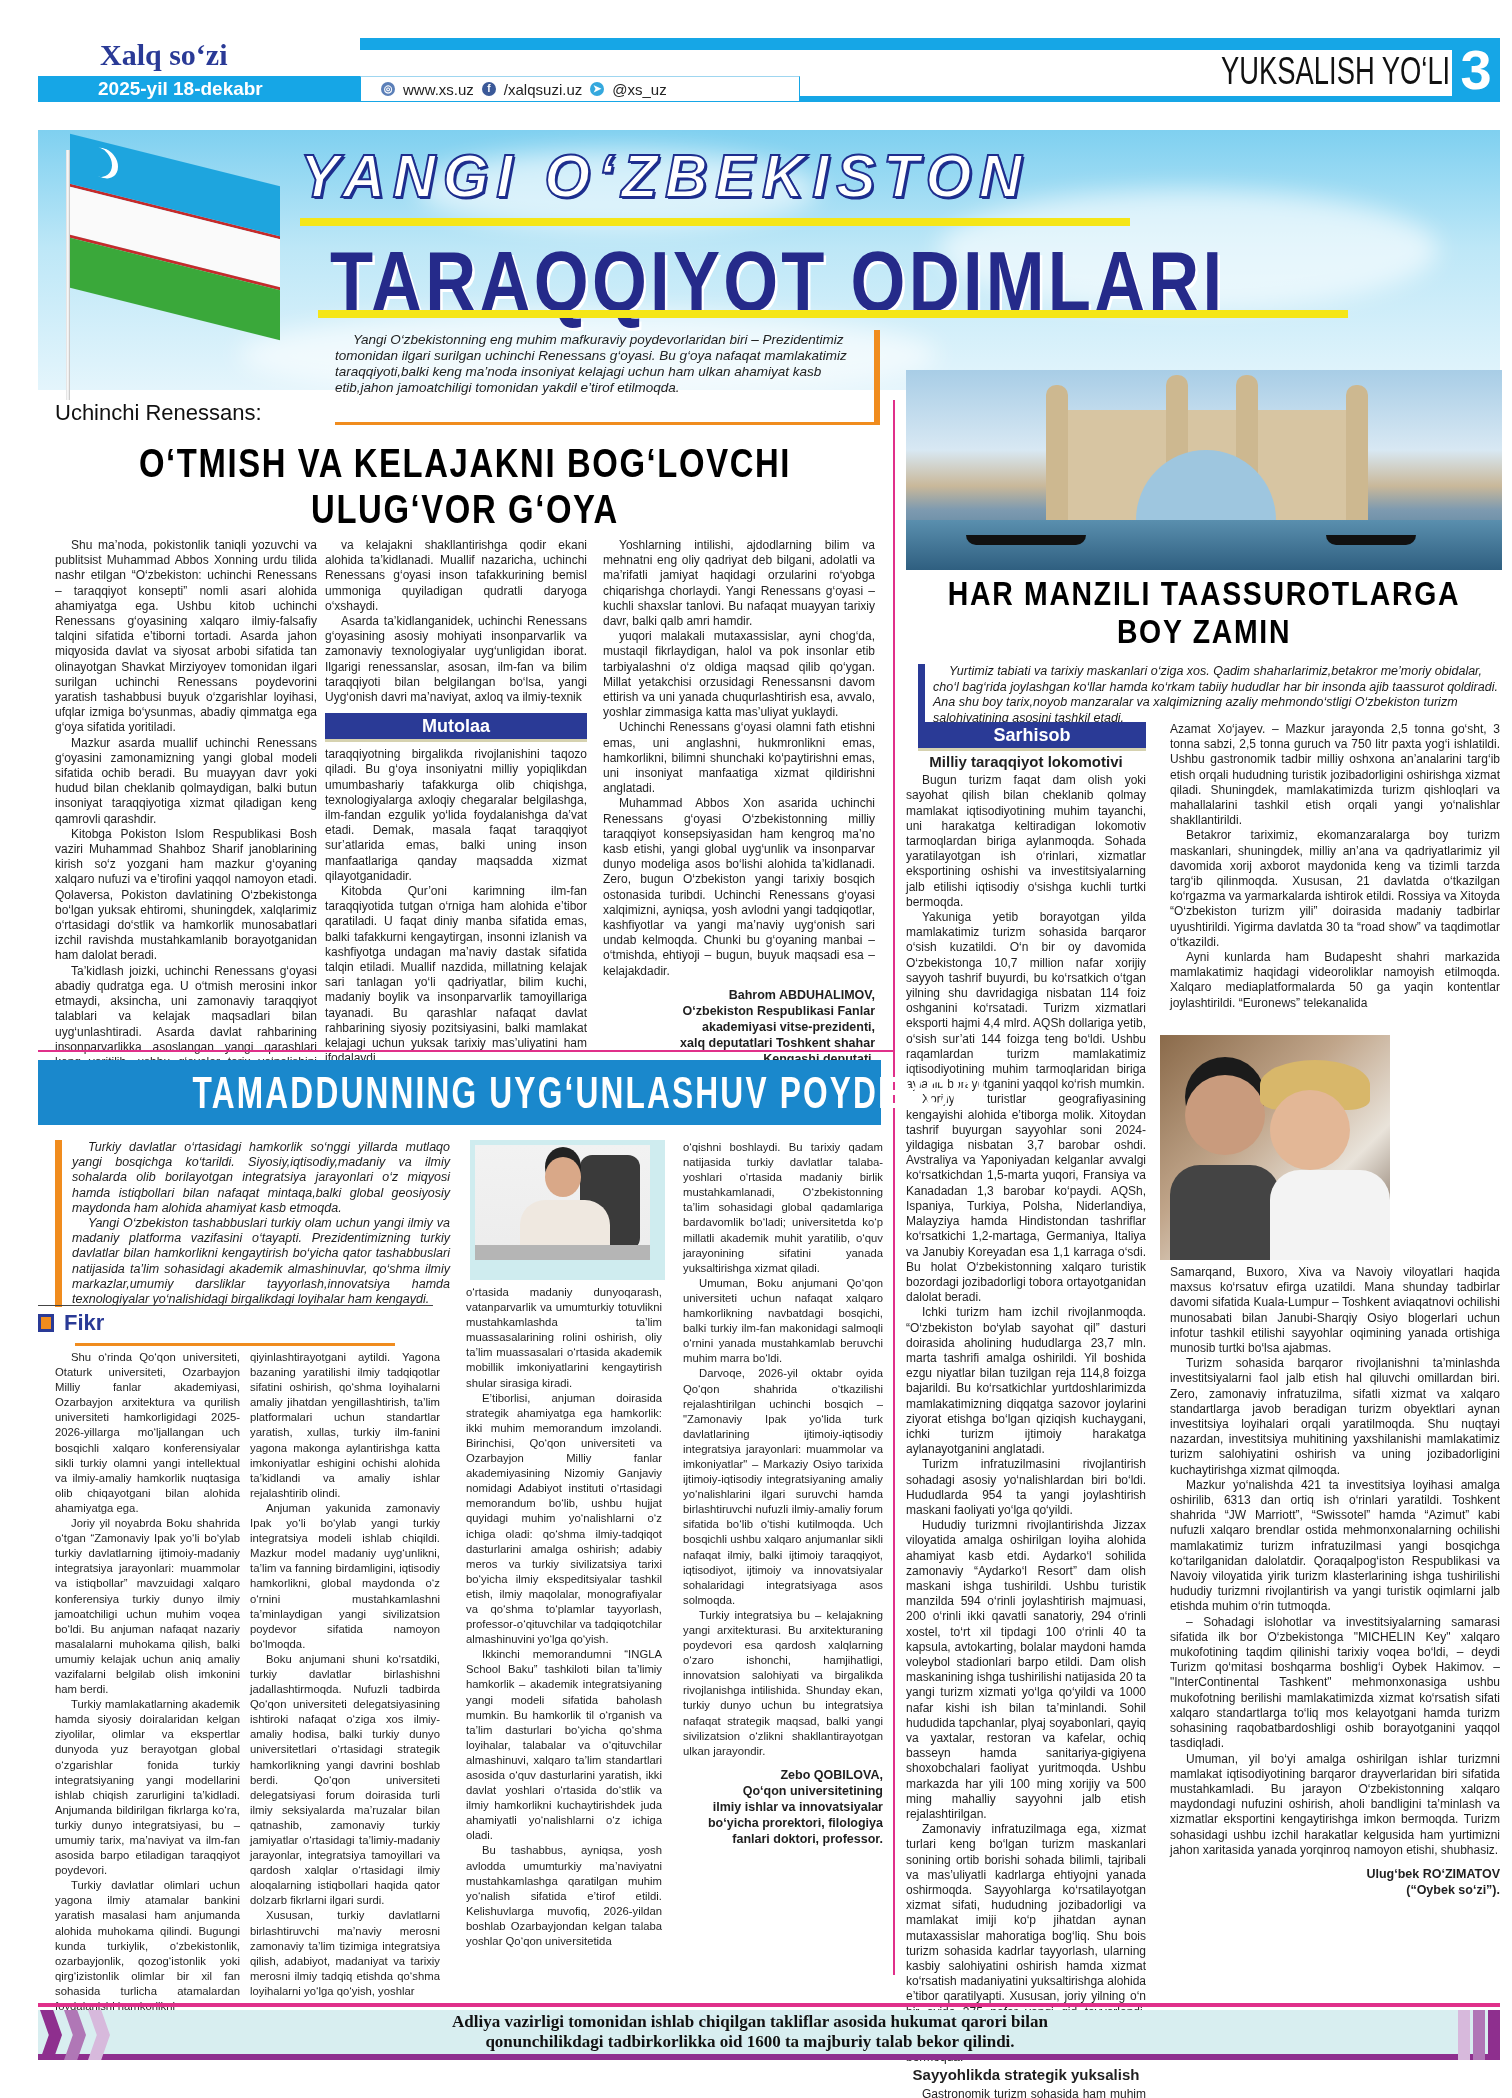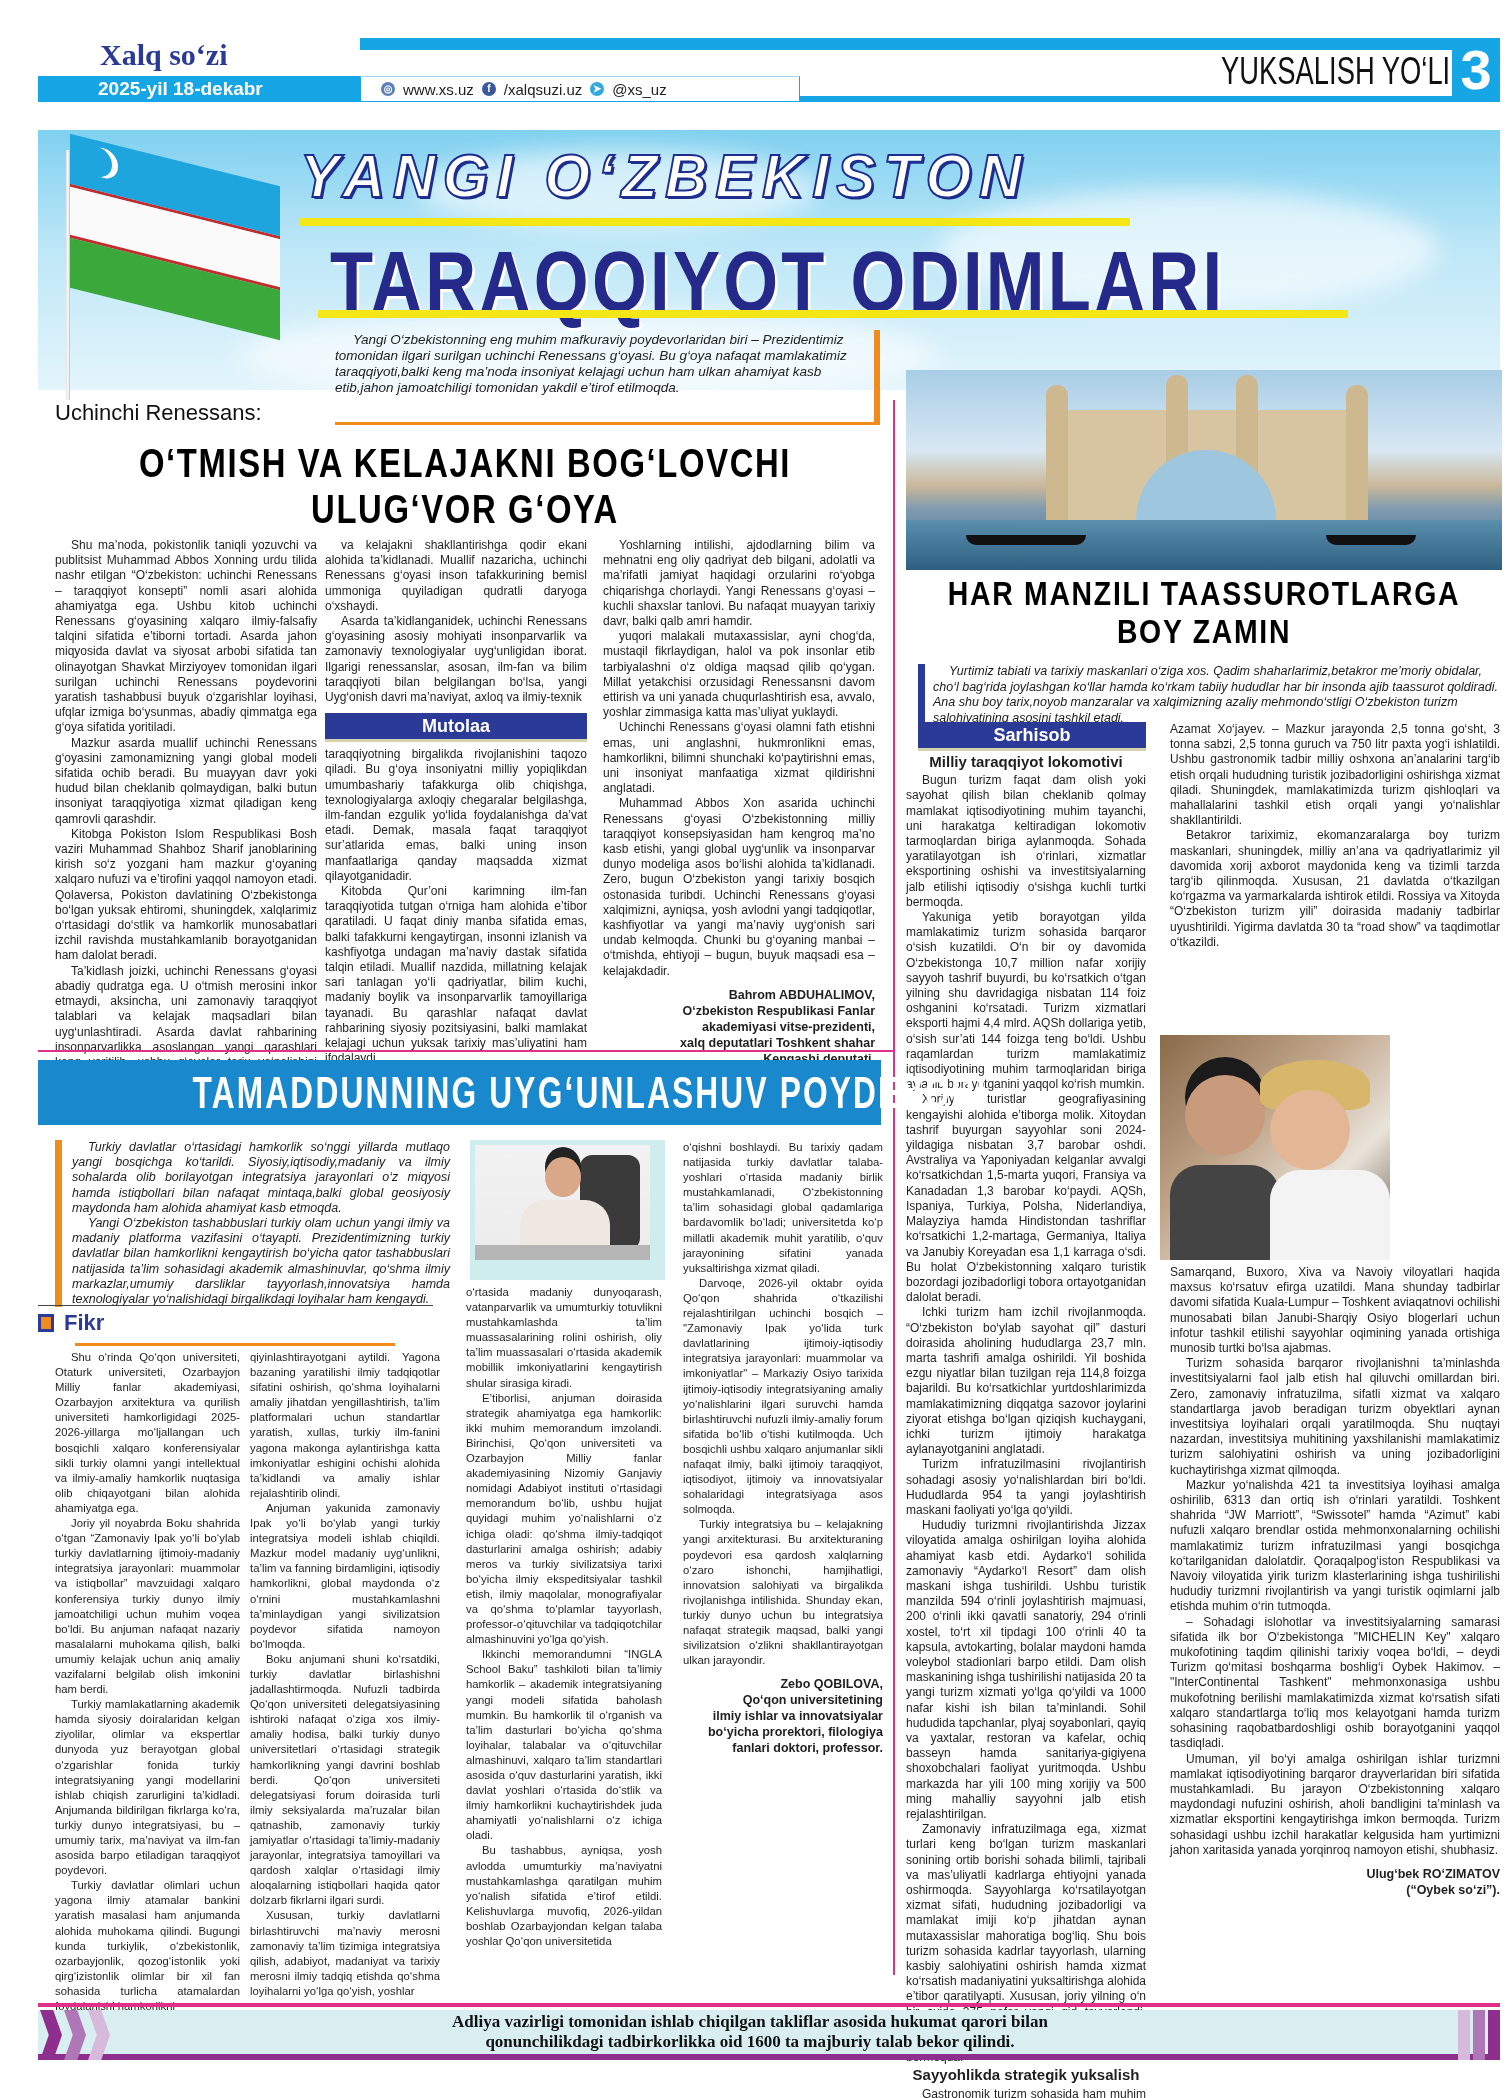--- a/index.html
+++ b/index.html
@@ -195,20 +195,21 @@
   <p>Turizm infratuzilmasini rivojlantirish sohadagi asosiy yo‘nalishlardan biri bo‘ldi. Hududlarda 954 ta yangi joylashtirish maskani faoliyati yo‘lga qo‘yildi.</p>
   <p>Hududiy turizmni rivojlantirishda Jizzax viloyatida amalga oshirilgan loyiha alohida ahamiyat kasb etdi. Aydarko‘l sohilida zamonaviy “Aydarko‘l Resort” dam olish maskani ishga tushirildi. Ushbu turistik manzilda 594 o‘rinli joylashtirish majmuasi, 200 o‘rinli ikki qavatli sanatoriy, 294 o‘rinli xostel, to‘rt xil tipdagi 100 o‘rinli 40 ta kapsula, avtokarting, bolalar maydoni hamda voleybol stadionlari barpo etildi. Dam olish maskanining ishga tushirilishi natijasida 20 ta yangi turizm xizmati yo‘lga qo‘yildi va 1000 nafar kishi ish bilan ta’minlandi. Sohil hududida tapchanlar, plyaj soyabonlari, qayiq va yaxtalar, restoran va kafelar, ochiq basseyn hamda sanitariya-gigiyena shoxobchalari faoliyat yuritmoqda. Ushbu markazda har yili 100 ming xorijiy va 500 ming mahalliy sayyohni jalb etish rejalashtirilgan.</p>
   <p>Zamonaviy infratuzilmaga ega, xizmat turlari keng bo‘lgan turizm maskanlari sonining ortib borishi sohada bilimli, tajribali va mas’uliyatli kadrlarga ehtiyojni yanada oshirmoqda. Sayyohlarga ko‘rsatilayotgan xizmat sifati, hududning jozibadorligi va mamlakat imiji ko‘p jihatdan aynan mutaxassislar mahoratiga bog‘liq. Shu bois turizm sohasida kadrlar tayyorlash, ularning kasbiy salohiyatini oshirish hamda xizmat ko‘rsatish madaniyatini yuksaltirishga alohida e’tibor qaratilyapti. Xususan, joriy yilning o‘n bir oyida 375 nafar yangi gid tayyorlandi. Ayni paytda mamlakatimiz bo‘ylab 4345 nafar gid-ekskursovod faoliyat olib bormoqda.</p>
   <h4>Sayyohlikda strategik yuksalish</h4>
   <p>Gastronomik turizm sohasida ham muhim qadamlar tashlanmoqda. Shu yilning 14-dekabrida Xiva shahrida “Xorazm palovi” xalqaro festivali bo‘lib o‘tdi.</p>
 
 </div>
 <div class="abs col colE">
   <p style="text-indent:0">Azamat Xo‘jayev. – Mazkur jarayonda 2,5 tonna go‘sht, 3 tonna sabzi, 2,5 tonna guruch va 750 litr paxta yog‘i ishlatildi. Ushbu gastronomik tadbir milliy oshxona an’analarini targ‘ib etish orqali hududning turistik jozibadorligini oshirishga xizmat qiladi. Shuningdek, mamlakatimizda turizm qishloqlari va mahallalarini tashkil etish orqali yangi yo‘nalishlar shakllantirildi.</p>
   <p>Betakror tariximiz, ekomanzaralarga boy turizm maskanlari, shuningdek, milliy an’ana va qadriyatlarimiz yil davomida xorij axborot maydonida keng va tizimli tarzda targ‘ib qilinmoqda. Xususan, 21 davlatda o‘tkazilgan ko‘rgazma va yarmarkalarda ishtirok etildi. Rossiya va Xitoyda “O‘zbekiston turizm yili” doirasida madaniy tadbirlar uyushtirildi. Yigirma davlatda 30 ta “road show” va taqdimotlar o‘tkazildi.</p>
+  <p>Ayni kunlarda ham Budapesht shahri markazida mamlakatimiz haqidagi videoroliklar namoyish etilmoqda. Xalqaro mediaplatformalarda 50 ga yaqin kontentlar joylashtirildi. “Euronews” telekanalida</p>
 </div>
 <div class="abs photo2">
   <div class="body1"></div>
     <div class="body2"></div>
   <div class="p1"></div>
     <div class="hat"></div>
     <div class="p2"></div>
 </div>
 <div class="abs col colF">
   <p style="text-indent:0">Samarqand, Buxoro, Xiva va Navoiy viloyatlari haqida maxsus ko‘rsatuv efirga uzatildi. Mana shunday tadbirlar davomi sifatida Kuala-Lumpur – Toshkent aviaqatnovi ochilishi munosabati bilan Janubi-Sharqiy Osiyo blogerlari uchun infotur tashkil etilishi sayyohlar oqimining yanada ortishiga munosib turtki bo‘lsa ajabmas.</p>
@@ -254,20 +255,21 @@
   <p>Xususan, turkiy davlatlarni birlashtiruvchi ma’naviy merosni zamonaviy ta’lim tizimiga integratsiya qilish, adabiyot, madaniyat va tarixiy merosni ilmiy tadqiq etishda qo‘shma loyihalarni yo‘lga qo‘yish, yoshlar</p>
 </div>
 <div class="abs col colI">
   <p style="text-indent:0">o‘rtasida madaniy dunyoqarash, vatanparvarlik va umumturkiy totuvlikni mustahkamlashda ta’lim muassasalarining rolini oshirish, oliy ta’lim muassasalari o‘rtasida akademik mobillik imkoniyatlarini kengaytirish shular sirasiga kiradi.</p>
   <p>E’tiborlisi, anjuman doirasida strategik ahamiyatga ega hamkorlik: ikki muhim memorandum imzolandi. Birinchisi, Qo‘qon universiteti va Ozarbayjon Milliy fanlar akademiyasining Nizomiy Ganjaviy nomidagi Adabiyot instituti o‘rtasidagi memorandum bo‘lib, ushbu hujjat quyidagi muhim yo‘nalishlarni o‘z ichiga oladi: qo‘shma ilmiy-tadqiqot dasturlarini amalga oshirish; adabiy meros va turkiy sivilizatsiya tarixi bo‘yicha ilmiy ekspeditsiyalar tashkil etish, ilmiy maqolalar, monografiyalar va qo‘shma to‘plamlar tayyorlash, professor-o‘qituvchilar va tadqiqotchilar almashinuvini yo‘lga qo‘yish.</p>
   <p>Ikkinchi memorandumni “INGLA School Baku” tashkiloti bilan ta’limiy hamkorlik – akademik integratsiyaning yangi modeli sifatida baholash mumkin. Bu hamkorlik til o‘rganish va ta’lim dasturlari bo‘yicha qo‘shma loyihalar, talabalar va o‘qituvchilar almashinuvi, xalqaro ta’lim standartlari asosida o‘quv dasturlarini yaratish, ikki davlat yoshlari o‘rtasida do‘stlik va ilmiy hamkorlikni kuchaytirishdek juda ahamiyatli yo‘nalishlarni o‘z ichiga oladi.</p>
   <p>Bu tashabbus, ayniqsa, yosh avlodda umumturkiy ma’naviyatni mustahkamlashga qaratilgan muhim yo‘nalish sifatida e’tirof etildi. Kelishuvlarga muvofiq, 2026-yildan boshlab Ozarbayjondan kelgan talaba yoshlar Qo‘qon universitetida</p>
 </div>
 <div class="abs col colJ">
   <p style="text-indent:0">o‘qishni boshlaydi. Bu tarixiy qadam natijasida turkiy davlatlar talaba-yoshlari o‘rtasida madaniy birlik mustahkamlanadi, O‘zbekistonning ta’lim sohasidagi global qadamlariga bardavomlik bo‘ladi; universitetda ko‘p millatli akademik muhit yaratilib, o‘quv jarayonining sifatini yanada yuksaltirishga xizmat qiladi.</p>
+  <p>Umuman, Boku anjumani Qo‘qon universiteti uchun nafaqat xalqaro hamkorlikning navbatdagi bosqichi, balki turkiy ilm-fan makonidagi salmoqli o‘rnini yanada mustahkamlab beruvchi muhim marra bo‘ldi.</p>
   <p>Darvoqe, 2026-yil oktabr oyida Qo‘qon shahrida o‘tkazilishi rejalashtirilgan uchinchi bosqich – "Zamonaviy Ipak yo‘lida turk davlatlarining ijtimoiy-iqtisodiy integratsiya jarayonlari: muammolar va imkoniyatlar" – Markaziy Osiyo tarixida ijtimoiy-iqtisodiy integratsiyaning amaliy yo‘nalishlarini ilgari suruvchi hamda birlashtiruvchi nufuzli ilmiy-amaliy forum sifatida bo‘lib o‘tishi kutilmoqda. Uch bosqichli ushbu xalqaro anjumanlar sikli nafaqat ilmiy, balki ijtimoiy taraqqiyot, iqtisodiyot, ijtimoiy va innovatsiyalar sohalaridagi integratsiyaga asos solmoqda.</p>
   <p>Turkiy integratsiya bu – kelajakning yangi arxitekturasi. Bu arxitekturaning poydevori esa qardosh xalqlarning o‘zaro ishonchi, hamjihatligi, innovatsion salohiyati va birgalikda rivojlanishga intilishida. Shunday ekan, turkiy dunyo uchun bu integratsiya nafaqat strategik maqsad, balki yangi sivilizatsion o‘zlikni shakllantirayotgan ulkan jarayondir.</p>
   <div class="sig">
     <div>Zebo QOBILOVA,</div>
     <div>Qo‘qon universitetining</div>
     <div>ilmiy ishlar va innovatsiyalar</div>
     <div>bo‘yicha prorektori, filologiya</div>
     <div>fanlari doktori, professor.</div>
   </div>
 </div>

